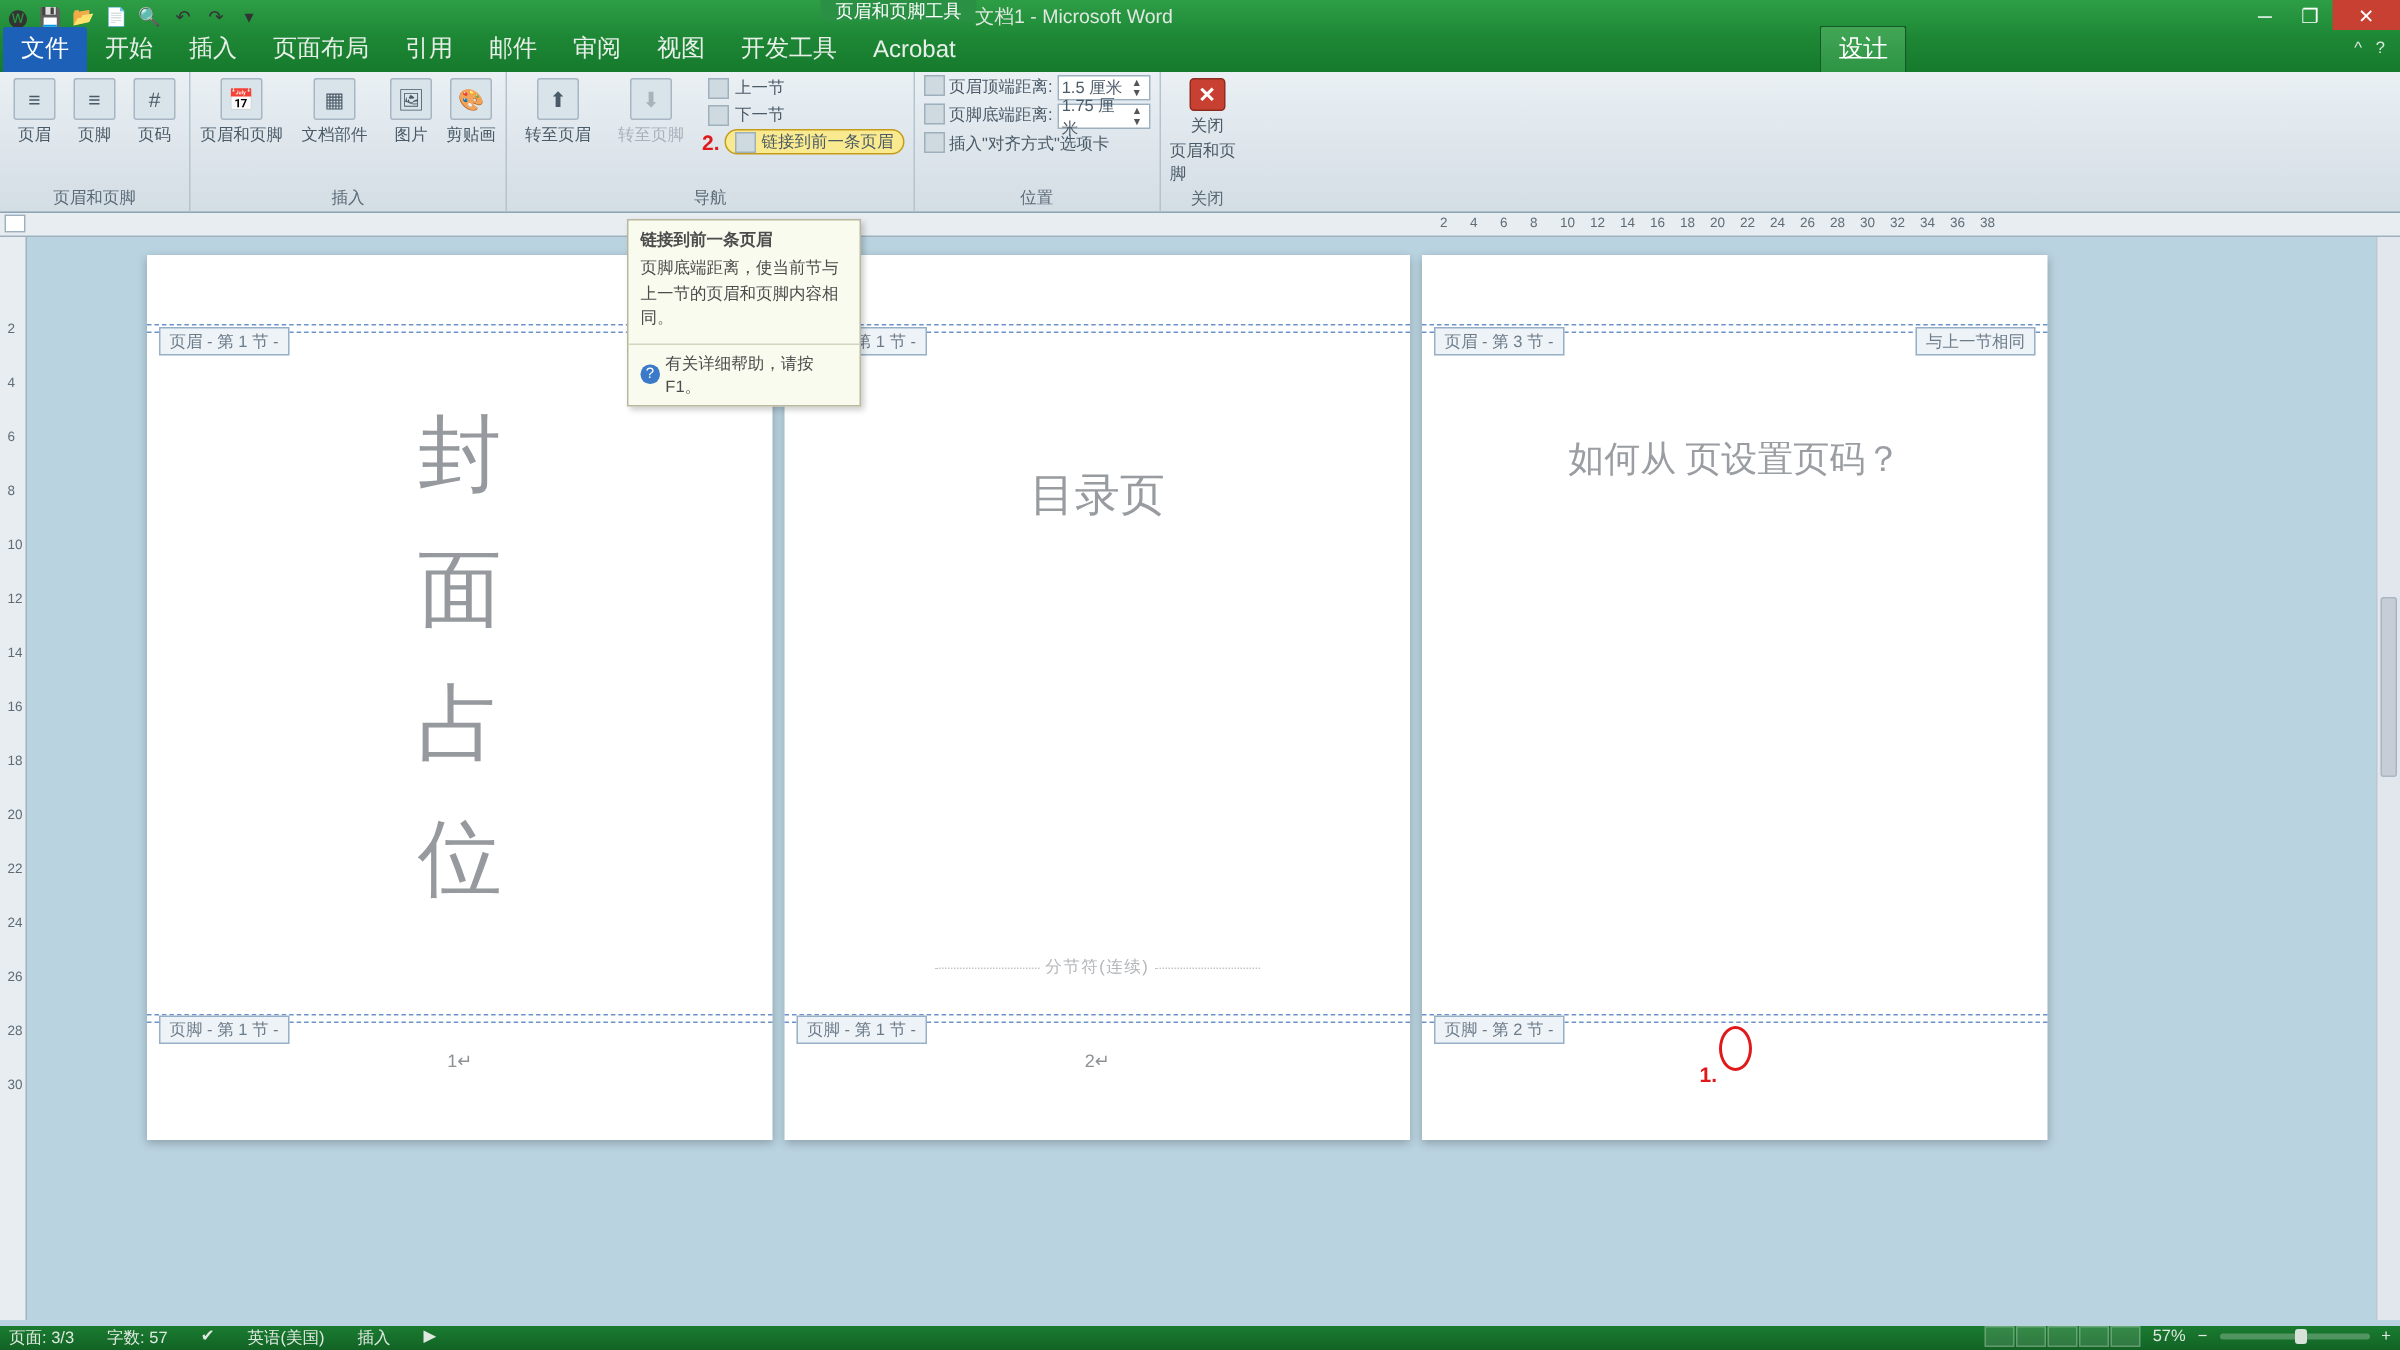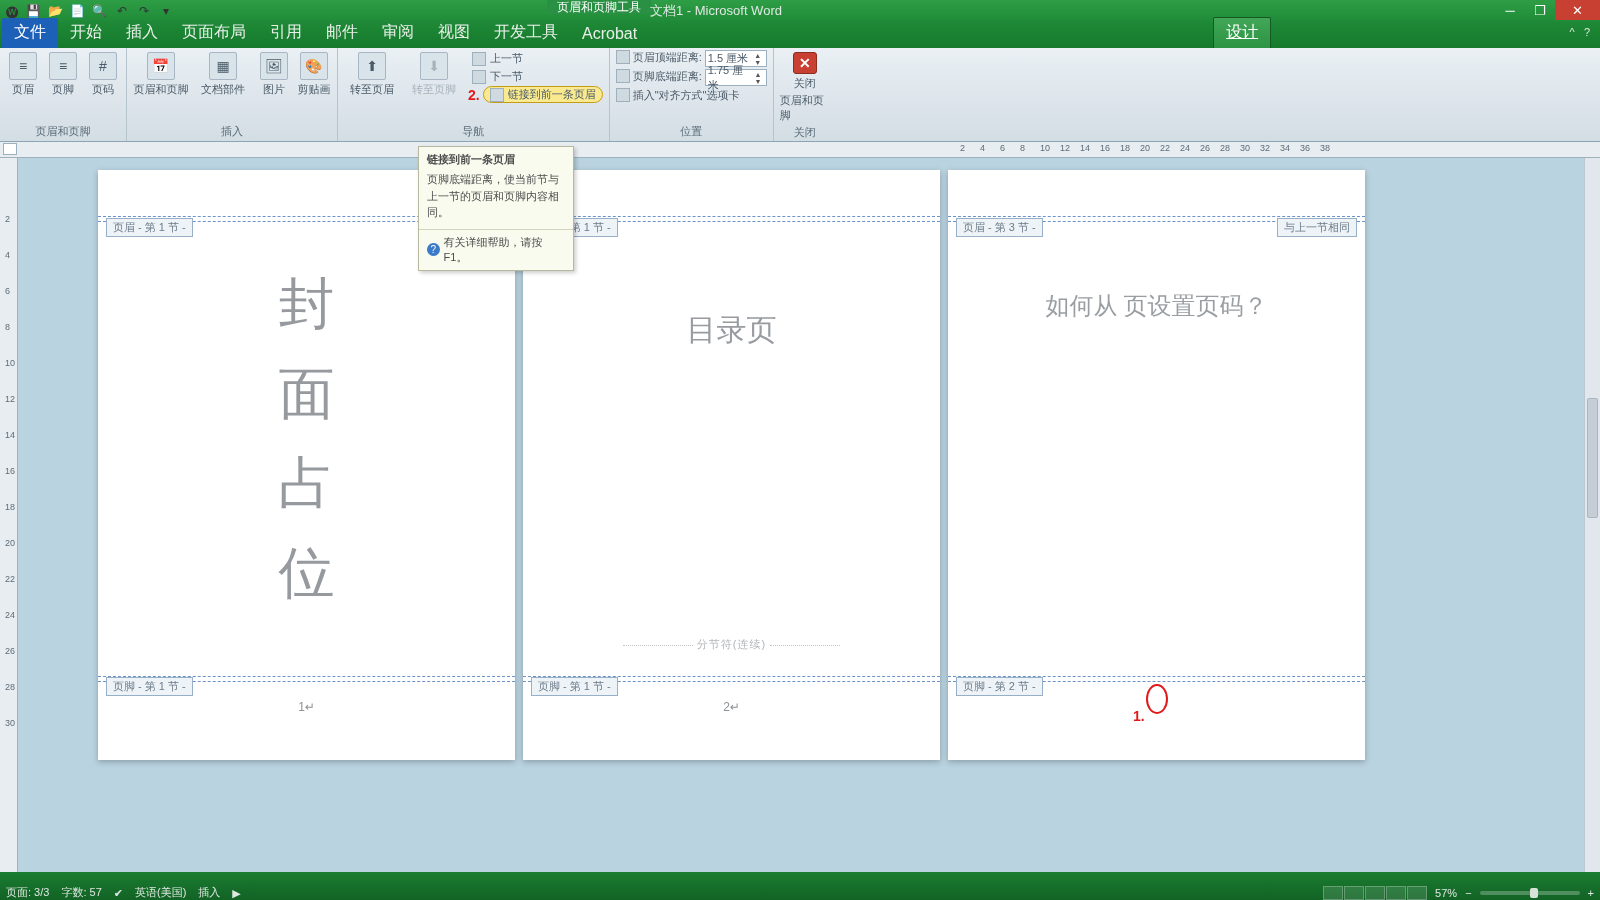--- a/index.html
+++ b/index.html
@@ -61,21 +61,21 @@
 .sec-break { font-size: 11px; color: #b3b6b9; position: absolute; bottom: 108px; left: 0; right: 0; text-align: center; letter-spacing: 1px; }
 .sec-break::before, .sec-break::after { content: ""; display: inline-block; width: 70px; border-top: 1px dotted #c2c5c8; vertical-align: middle; margin: 0 4px; }
 .pg-num { position: absolute; bottom: 46px; left: 0; right: 0; text-align: center; font-size: 12px; color: #8e9195; }
 .annotation { position: absolute; color: #e01a1a; font-weight: bold; font-size: 14px; }
 .ann-circle { position: absolute; border: 2px solid #e01a1a; border-radius: 50%; }
 .tooltip { position: absolute; left: 418px; top: 146px; width: 156px; background: #f9fbef; border: 1px solid #b7b89d; box-shadow: 2px 2px 4px rgba(0,0,0,0.2); font-size: 11px; color: #4c4c4c; z-index: 50; }
 .tooltip .tt-title { font-weight: bold; padding: 5px 8px 2px; }
 .tooltip .tt-body { padding: 2px 8px 8px; line-height: 1.5; }
 .tooltip .tt-help { border-top: 1px solid #d3d4bd; padding: 5px 8px; display: flex; align-items: center; gap: 4px; }
 .tooltip .help-ico { width: 13px; height: 13px; border-radius: 50%; background: #3a7ac8; color: #fff; font-size: 10px; display: inline-flex; align-items: center; justify-content: center; }
-.statusbar { position: absolute; bottom: 0; left: 0; right: 0; height: 28px; background: linear-gradient(#1a7c30, #126325); display: flex; align-items: flex-end; color: #dfe8e1; font-size: 11px; padding: 0 6px; gap: 12px; }
+.statusbar { position: absolute; bottom: 0; left: 0; right: 0; height: 16px; background: linear-gradient(#1a7c30, #126325); display: flex; align-items: flex-start; color: #dfe8e1; font-size: 11px; padding: 0 6px; gap: 22px; }
 .statusbar .right { margin-left: auto; display: flex; align-items: center; gap: 8px; }
 .view-btns { display: flex; gap: 1px; }
 .view-btns span { width: 20px; height: 14px; background: rgba(255,255,255,0.12); border: 1px solid rgba(255,255,255,0.25); }
 .zoom-slider { width: 100px; height: 4px; background: rgba(255,255,255,0.25); position: relative; border-radius: 2px; }
 .zoom-slider .thumb { position: absolute; top: -3px; left: 50px; width: 8px; height: 10px; background: #d7e3d8; border-radius: 2px; }
 .scroll-v { position: absolute; right: 0; top: 158px; bottom: 20px; width: 16px; background: #e1e7ec; border-left: 1px solid #bcc8d1; }
 .scroll-v .thumb { position: absolute; top: 240px; left: 2px; width: 11px; height: 120px; background: #c5ced6; border: 1px solid #a9b6c1; border-radius: 2px; }
 .disabled { color: #a8b2bb !important; }
 </style>
 </head>

